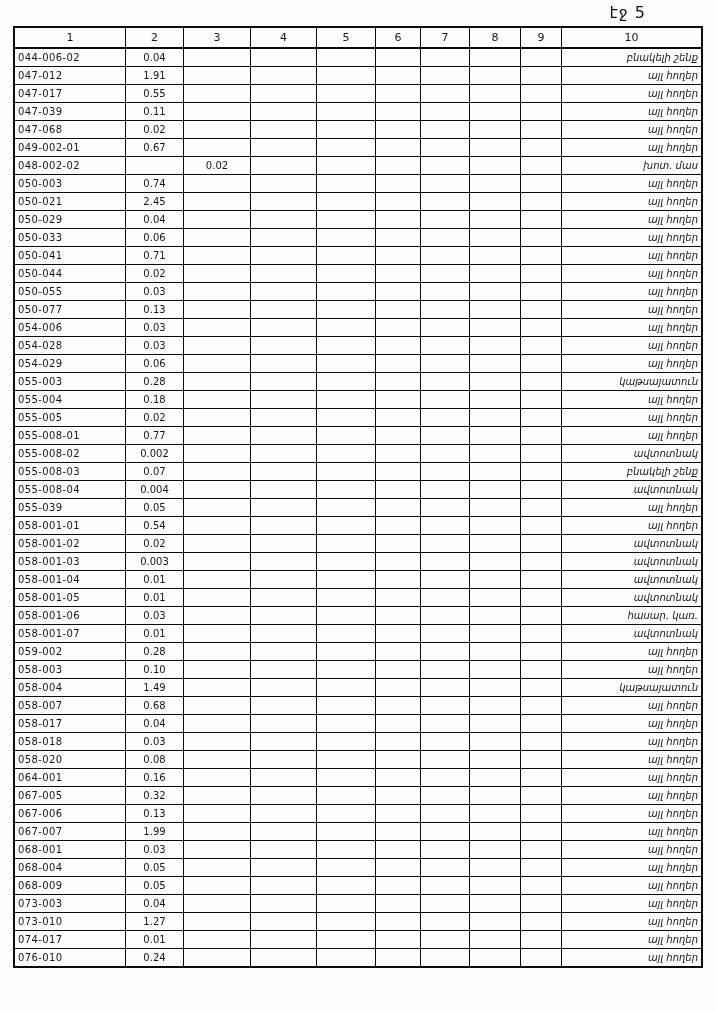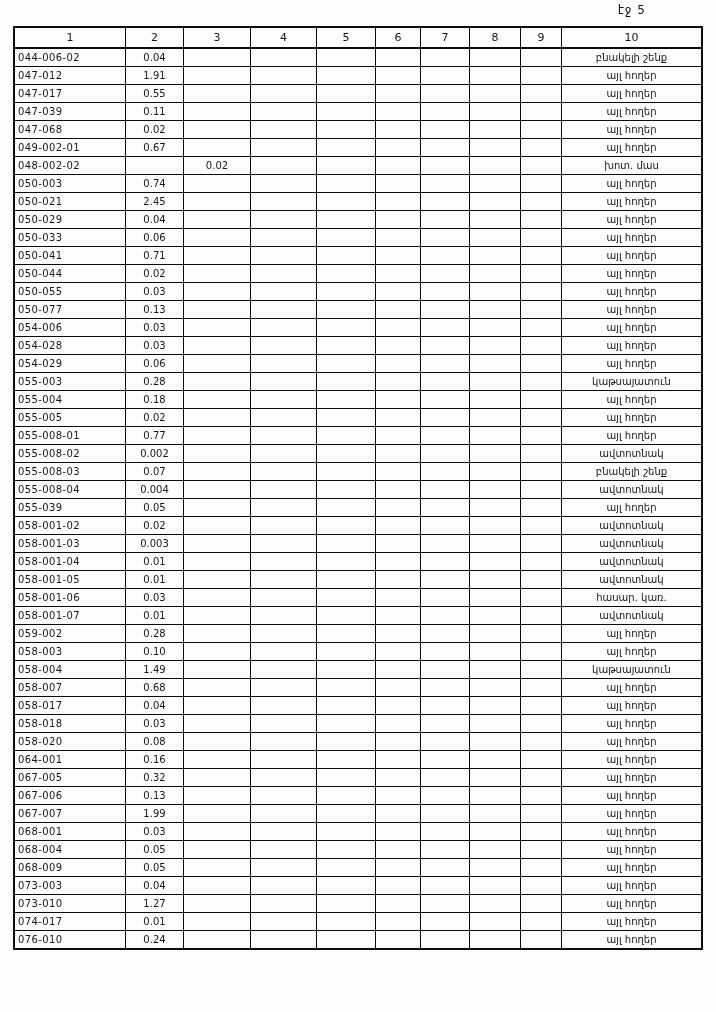--- a/index.html
+++ b/index.html
@@ -8,21 +8,21 @@
     width:716px; height:1012px;
     margin:0 auto;
     background:#fdfdfb;
     font-family:"DejaVu Sans", sans-serif;
     color:#161616;
     overflow:hidden;
   }
   .page-label {
     position:absolute;
     top:3px; right:70px;
-    font-size:12px;
+    font-size:16px;
     color:#111;
     letter-spacing:1px;
   }
   .table-wrap { position:absolute; left:14px; top:27px; }
   table.scan {
     border-collapse:collapse;
     table-layout:fixed;
     background:#fdfdfb;
   }
   table.scan th, table.scan td {
@@ -37,21 +37,21 @@
     font-weight:normal;
     text-align:center;
     border-bottom-width:2px;
   }
   table.scan td {
     height:17px;
     font-size:10px;
   }
   td.c0 { text-align:left; letter-spacing:0.4px; }
   td.c1, td.c2, td.c3, td.c4, td.c5, td.c6, td.c7, td.c8 { text-align:center; }
-  td.c9 { text-align:center; font-size:10px; }
+  td.c9 { text-align:right; font-size:10px;font-style:italic; }
   table.scan { outline:1px solid #0c0c0c; }
 </style>
 </head>
 <body>
 
 <div class="page">
   <div class="page-label">էջ 5</div>
 
   <div class="table-wrap">
     <table class="scan">
@@ -388,20 +388,32 @@
             <td class="c2"></td>
             <td class="c3"></td>
             <td class="c4"></td>
             <td class="c5"></td>
             <td class="c6"></td>
             <td class="c7"></td>
             <td class="c8"></td>
             <td class="c9">այլ հողեր</td>
           </tr>
           <tr>
+            <td class="c0">058-001-01</td>
+            <td class="c1">0.54</td>
+            <td class="c2"></td>
+            <td class="c3"></td>
+            <td class="c4"></td>
+            <td class="c5"></td>
+            <td class="c6"></td>
+            <td class="c7"></td>
+            <td class="c8"></td>
+            <td class="c9">այլ հողեր</td>
+          </tr>
+          <tr>
             <td class="c0">058-001-02</td>
             <td class="c1">0.02</td>
             <td class="c2"></td>
             <td class="c3"></td>
             <td class="c4"></td>
             <td class="c5"></td>
             <td class="c6"></td>
             <td class="c7"></td>
             <td class="c8"></td>
             <td class="c9">ավտոտնակ</td>

